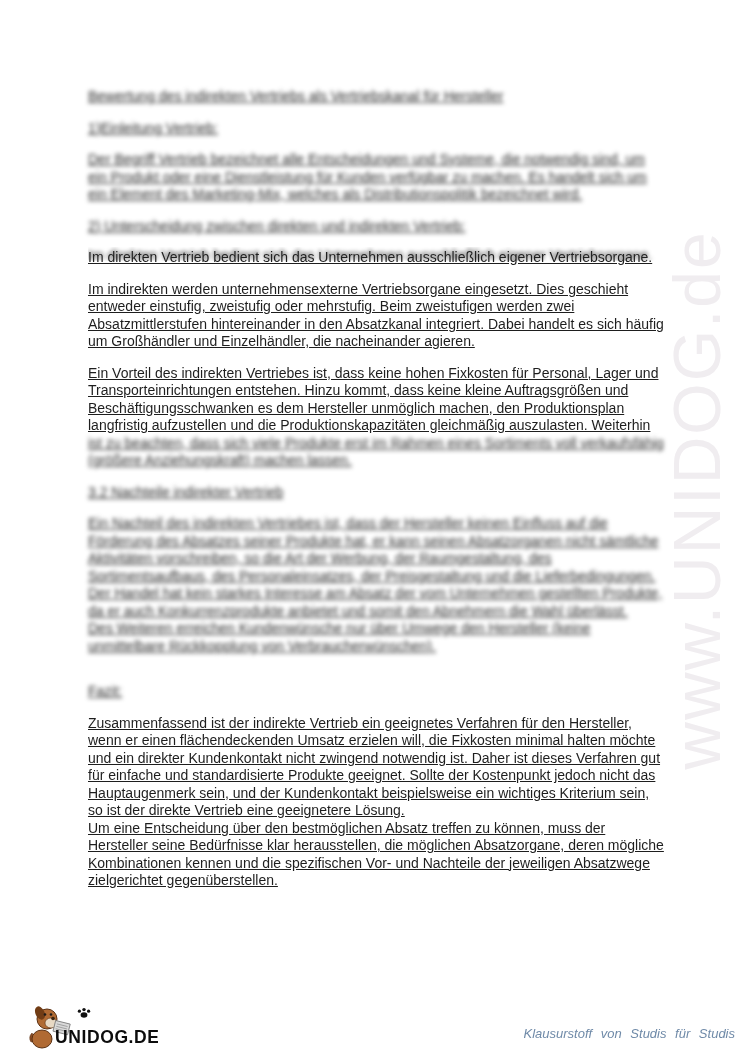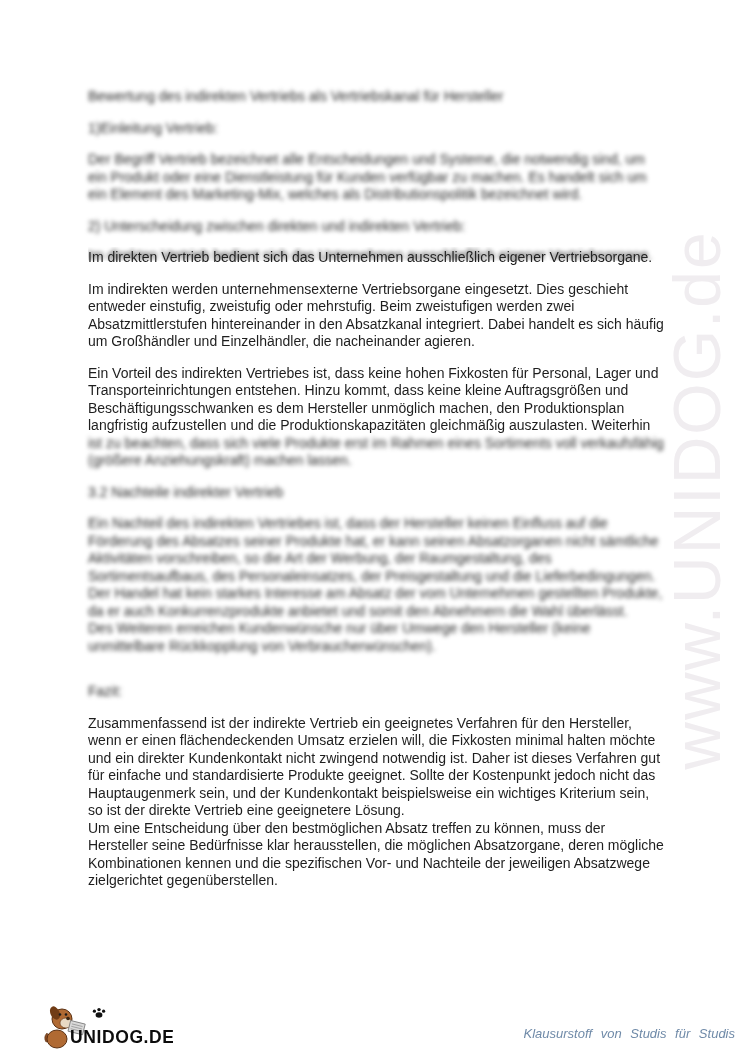--- a/index.html
+++ b/index.html
@@ -13,20 +13,21 @@
     color: #1e1e1e;
   }
   .doc {
     position: absolute;
     top: 88px;
     left: 88px;
     width: 622px;
     font-size: 14px;
     line-height: 17.5px;
     z-index: 2;
+    text-decoration: underline;
   }
   .block { margin: 14px 0 0 0; white-space: pre-line; }
   .block.first { margin-top: 0; }
   .block.nogap { margin-top: 0; }
   .block.biggap { margin-top: 28px; }
   .blurred { filter: blur(2px); color: #2a2a2a; }
   
   .halfblur { position: relative; margin: 14px 0 0 0; }
   .halfblur .base { display: block; }
   .halfblur .overlay {
@@ -46,21 +47,21 @@
     transform: translate(-50%, -50%) rotate(-90deg);
     font-size: 66px;
     letter-spacing: 2px;
     white-space: nowrap;
     color: #f0edf0;
     z-index: 1;
     user-select: none;
   }
   .footer-logo {
     position: absolute;
-    left: 43px;
+    left: 28px;
     top: 1002px;
     z-index: 3;
   }
   .footer-tagline {
     position: absolute;
     right: 15px;
     top: 1026px;
     font-size: 13px;
     font-style: italic;
     word-spacing: 5px;

